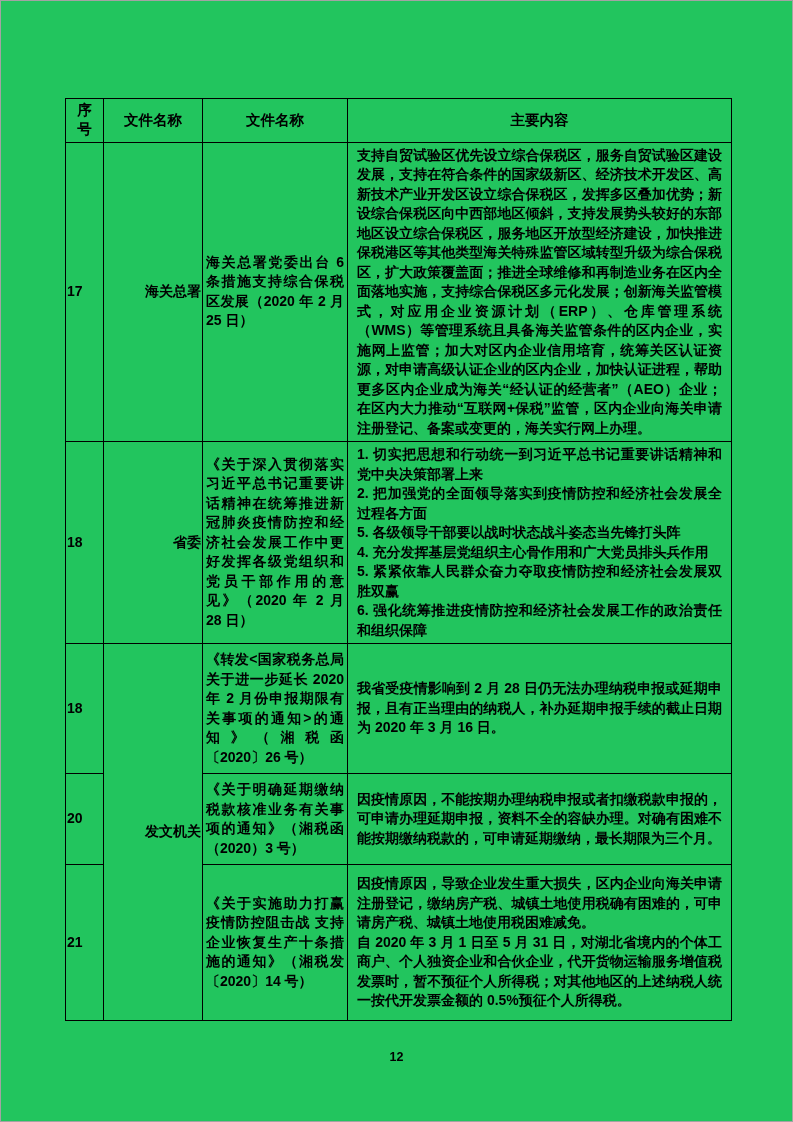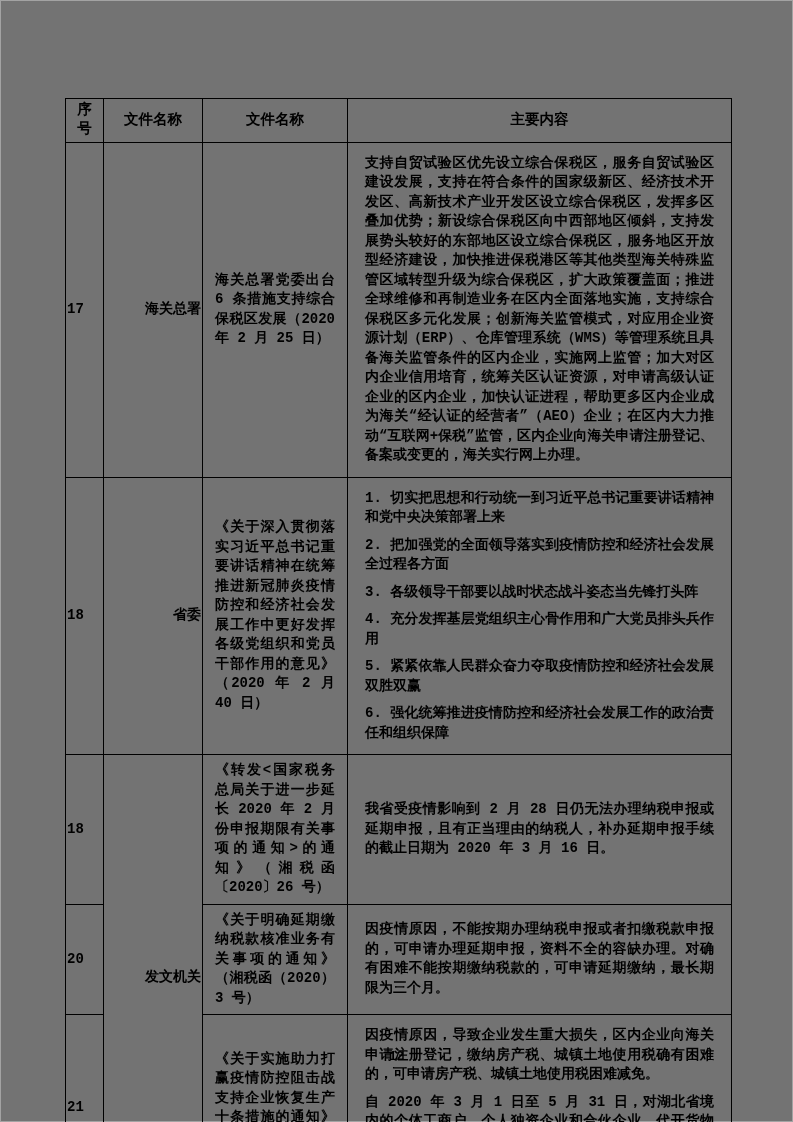--- a/index.html
+++ b/index.html
@@ -5,22 +5,21 @@
   html,body{margin:0;padding:0;background:#ffffff;}
   body{
     width:793px;height:1122px;position:relative;
     font-family:"Liberation Sans","DejaVu Sans",sans-serif;
     color:#000;
   }
   .page{
     position:absolute;inset:0;
     border:1px solid #a3a3a3;
     box-sizing:border-box;
-    background:#737373;
-    font-family:Liberation Mono, monospace;
+    background:#22c55e;
   }
   table.doc-table{
     position:absolute;left:64px;top:97px;width:666px;
     border-collapse:collapse;table-layout:fixed;
     font-size:14px;line-height:19.5px;font-weight:700;
   }
   .doc-table th,.doc-table td{
     border:1px solid #000;
     vertical-align:middle;
     box-sizing:border-box;
@@ -37,28 +36,28 @@
   tr.hdr{height:42px;}
   tr.r17{height:294px;}
   tr.r18{height:194px;}
   tr.r19{height:126px;}
   tr.r20{height:88px;}
   tr.r21{height:156px;}
   td.no-cell{text-align:left;}
   td.agency-cell{text-align:right;}
   td.title-cell{
     text-align:justify;
-    padding:6px 12px;
+    padding:6px 3px;
   }
   td.content-cell{
     text-align:justify;
     padding:3px 9px;
   }
   .vwrap{display:inline-block;width:1.15em;word-break:break-all;line-height:19px;}
-  .para{margin:8px;}
+  .para{margin:0;}
   .footer-pagenum{
     position:absolute;left:0;right:0;top:1049px;
     text-align:center;
     font-size:12.5px;font-weight:600;
   }
 </style>
 </head>
 <body>
 
 <div class="page">
@@ -83,25 +82,25 @@
         <td class="agency-cell">海关总署</td>
         <td class="title-cell">海关总署党委出台 6 条措施支持综合保税区发展（2020 年 2 月 25 日）</td>
         <td class="content-cell">
             <div class="para">支持自贸试验区优先设立综合保税区，服务自贸试验区建设发展，支持在符合条件的国家级新区、经济技术开发区、高新技术产业开发区设立综合保税区，发挥多区叠加优势；新设综合保税区向中西部地区倾斜，支持发展势头较好的东部地区设立综合保税区，服务地区开放型经济建设，加快推进保税港区等其他类型海关特殊监管区域转型升级为综合保税区，扩大政策覆盖面；推进全球维修和再制造业务在区内全面落地实施，支持综合保税区多元化发展；创新海关监管模式，对应用企业资源计划（ERP）、仓库管理系统（WMS）等管理系统且具备海关监管条件的区内企业，实施网上监管；加大对区内企业信用培育，统筹关区认证资源，对申请高级认证企业的区内企业，加快认证进程，帮助更多区内企业成为海关“经认证的经营者”（AEO）企业；在区内大力推动“互联网+保税”监管，区内企业向海关申请注册登记、备案或变更的，海关实行网上办理。</div>
           </td>
       </tr>
 
       <tr class="r18">
         <td class="no-cell">18</td>
         <td class="agency-cell">省委</td>
-        <td class="title-cell">《关于深入贯彻落实习近平总书记重要讲话精神在统筹推进新冠肺炎疫情防控和经济社会发展工作中更好发挥各级党组织和党员干部作用的意见》（2020 年 2 月 40 日）</td>
+        <td class="title-cell">《关于深入贯彻落实习近平总书记重要讲话精神在统筹推进新冠肺炎疫情防控和经济社会发展工作中更好发挥各级党组织和党员干部作用的意见》（2020 年 2 月 28 日）</td>
         <td class="content-cell">
             <div class="para">1. 切实把思想和行动统一到习近平总书记重要讲话精神和党中央决策部署上来</div>
             <div class="para">2. 把加强党的全面领导落实到疫情防控和经济社会发展全过程各方面</div>
-            <div class="para">3. 各级领导干部要以战时状态战斗姿态当先锋打头阵</div>
+            <div class="para">5. 各级领导干部要以战时状态战斗姿态当先锋打头阵</div>
             <div class="para">4. 充分发挥基层党组织主心骨作用和广大党员排头兵作用</div>
             <div class="para">5. 紧紧依靠人民群众奋力夺取疫情防控和经济社会发展双胜双赢</div>
             <div class="para">6. 强化统筹推进疫情防控和经济社会发展工作的政治责任和组织保障</div>
           </td>
       </tr>
 
       <tr class="r19">
         <td class="no-cell">18</td>
         <td class="agency-cell" rowspan="3">发文机关</td>
         <td class="title-cell">《转发&lt;国家税务总局关于进一步延长 2020 年 2 月份申报期限有关事项的通知&gt;的通知》（湘税函〔2020〕26 号）</td>

